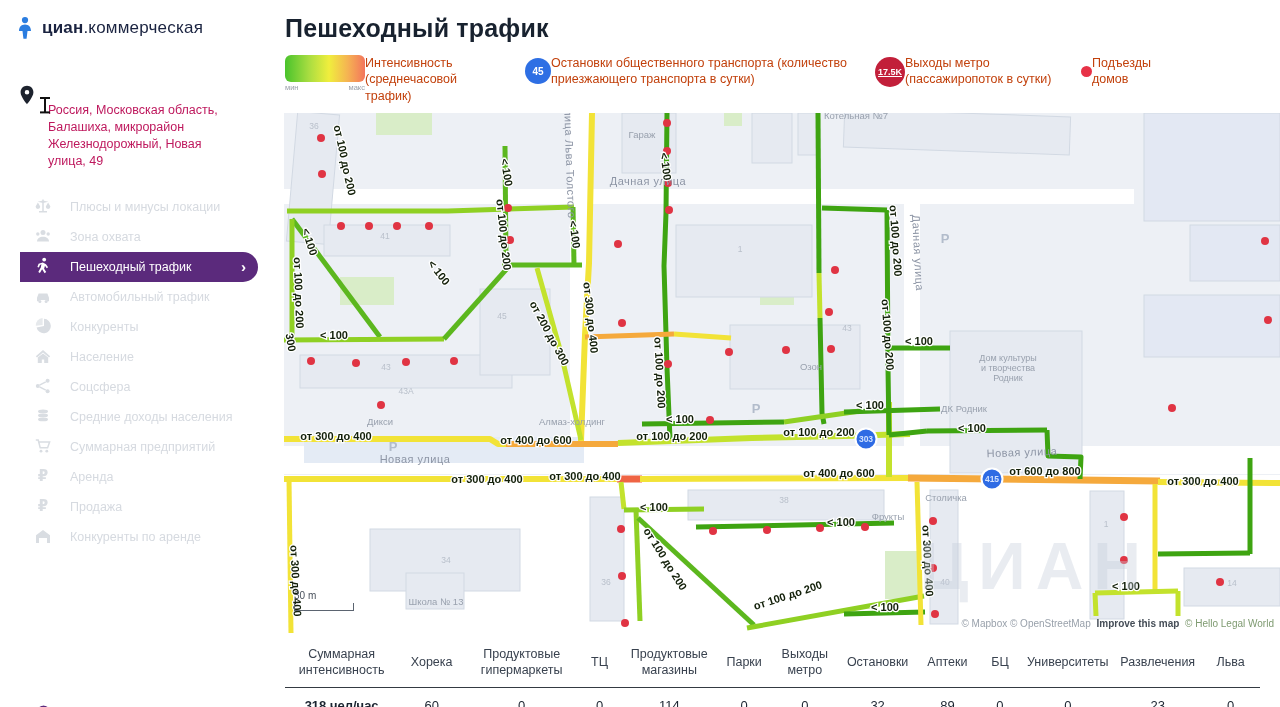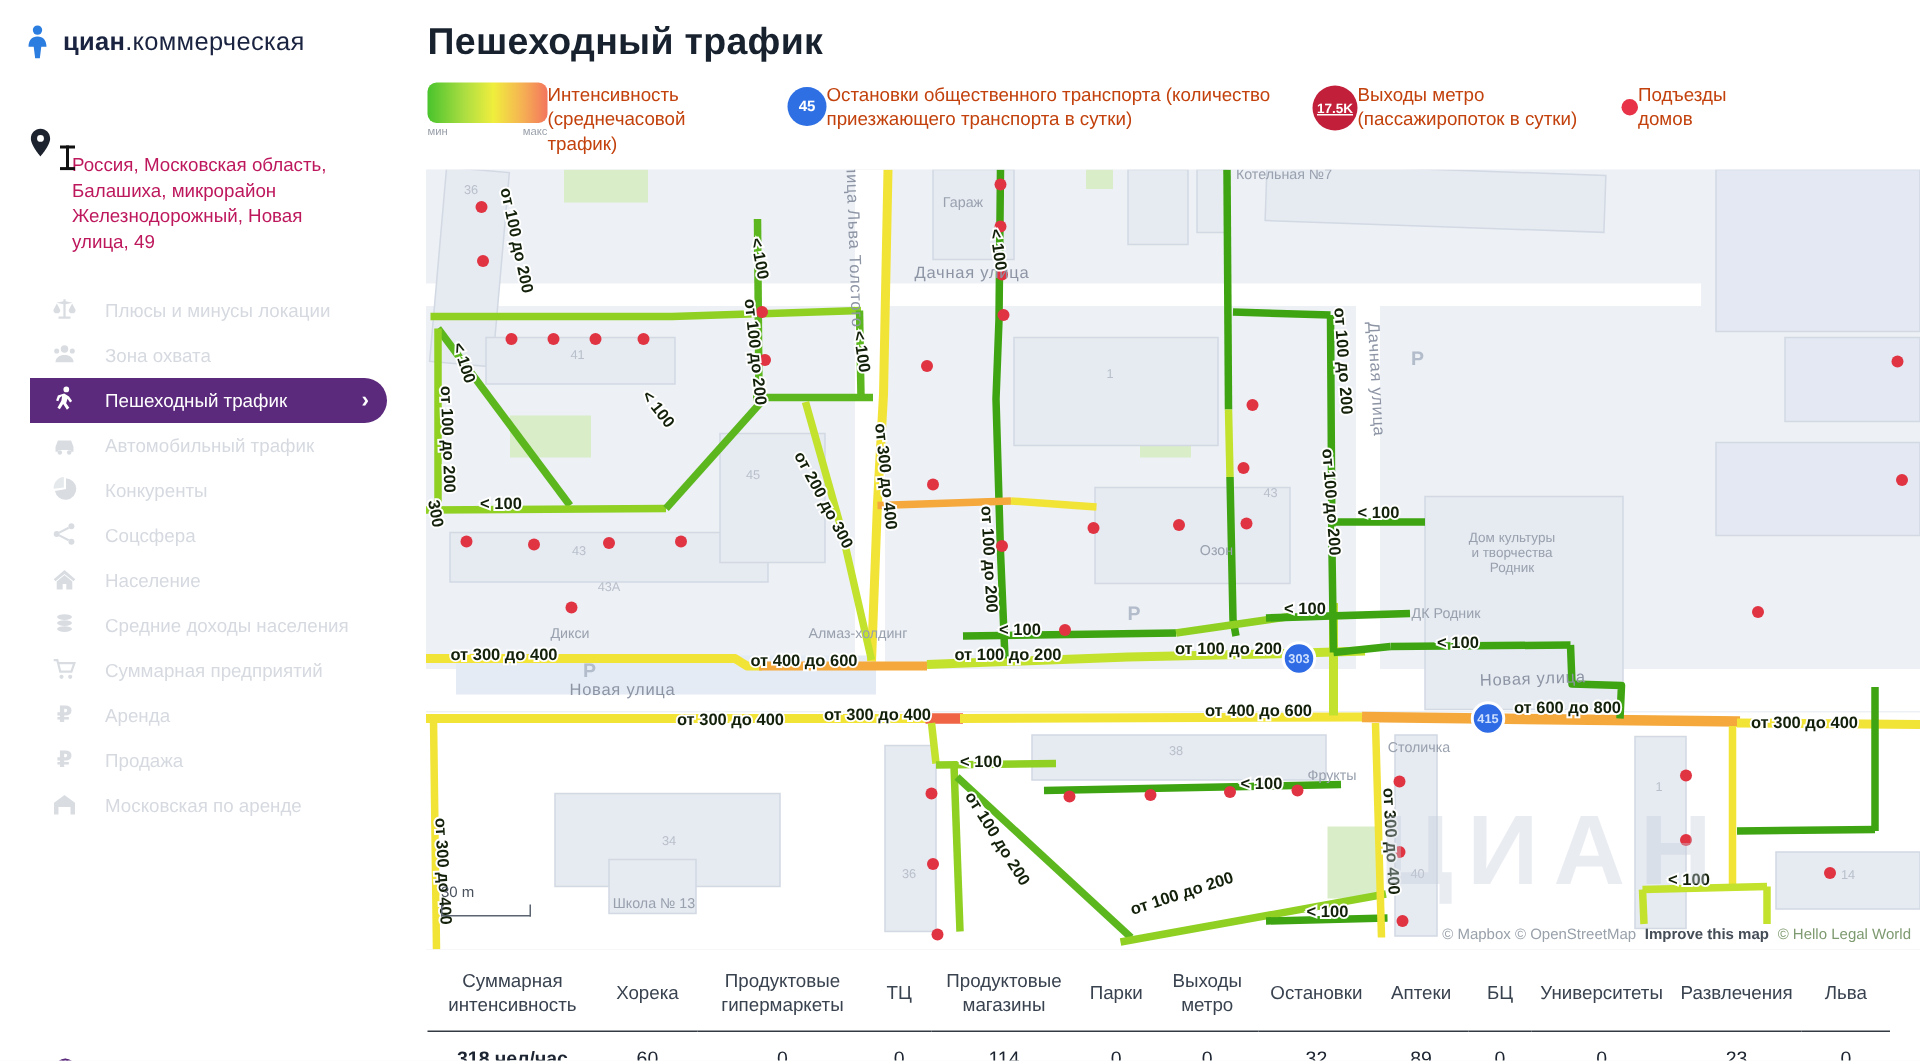--- a/index.html
+++ b/index.html
@@ -124,40 +124,40 @@
             <svg viewBox="0 0 18 18">
               <path d="M10 1.8a7.2 7.2 0 11-7.4 8.6L10 9z" fill="currentColor"></path>
               <path d="M8.6 1a7.2 7.2 0 00-6.8 7.8l6.8-.8z" fill="currentColor" opacity=".65"></path>
             </svg>
           </span>
           <span>Конкуренты</span>
         </div>
         <div class="mi">
           <span class="ic">
             <svg viewBox="0 0 18 18">
+              <path d="M1.8 9.2L9 3l7.2 6.2-1.2 1.3L9 5.6l-6 4.9z" fill="currentColor"></path>
+              <path d="M3.8 10.6V16h4v-3.6h2.4V16h4v-5.4L9 6.4z" fill="currentColor"></path>
+            </svg>
+          </span>
+          <span>Население</span>
+        </div>
+        <div class="mi">
+          <span class="ic">
+            <svg viewBox="0 0 18 18">
               <circle cx="3.8" cy="9" r="2" fill="currentColor"></circle>
               <circle cx="13.6" cy="3.8" r="2" fill="currentColor"></circle>
               <circle cx="13.6" cy="14.2" r="2" fill="currentColor"></circle>
               <path d="M5.5 8.1l6.3-3.3M5.5 9.9l6.3 3.3" stroke="currentColor" stroke-width="1.4" fill="none"></path>
             </svg>
           </span>
           <span>Соцсфера</span>
         </div>
         <div class="mi">
           <span class="ic">
             <svg viewBox="0 0 18 18">
-              <path d="M1.8 9.2L9 3l7.2 6.2-1.2 1.3L9 5.6l-6 4.9z" fill="currentColor"></path>
-              <path d="M3.8 10.6V16h4v-3.6h2.4V16h4v-5.4L9 6.4z" fill="currentColor"></path>
-            </svg>
-          </span>
-          <span>Население</span>
-        </div>
-        <div class="mi">
-          <span class="ic">
-            <svg viewBox="0 0 18 18">
               <ellipse cx="9" cy="4.4" rx="5" ry="1.9" fill="currentColor"></ellipse>
               <ellipse cx="9" cy="8.4" rx="5" ry="1.9" fill="currentColor"></ellipse>
               <ellipse cx="9" cy="12.4" rx="5" ry="1.9" fill="currentColor"></ellipse>
             </svg>
           </span>
           <span>Средние доходы населения</span>
         </div>
         <div class="mi">
           <span class="ic">
             <svg viewBox="0 0 18 18">
@@ -184,21 +184,21 @@
           </span>
           <span>Продажа</span>
         </div>
         <div class="mi">
           <span class="ic">
             <svg viewBox="0 0 18 18">
               <path d="M2 8.2L9 3l7 5.2V16h-3v-5H5v5H2z" fill="currentColor"></path>
               <path d="M5.8 12.6h6.4M5.8 14.4h6.4" stroke="#fff" stroke-width="1.1"></path>
             </svg>
           </span>
-          <span>Московская по аренде</span>
+          <span>Конкуренты по аренде</span>
         </div>
       </nav>
 
     <div class="side-foot">
       <svg viewBox="0 0 16 16">
         <circle cx="8" cy="8" r="6.6" fill="none" stroke="#5b2a7c" stroke-width="1.4"></circle>
         <ellipse cx="8" cy="8" rx="3" ry="6.6" fill="none" stroke="#5b2a7c" stroke-width="1.2"></ellipse>
         <path d="M1.6 8h12.8M2.6 4.6h10.8M2.6 11.4h10.8" stroke="#5b2a7c" stroke-width="1.2" fill="none"></path>
       </svg>
       <span>www.bestplace.pro</span>

